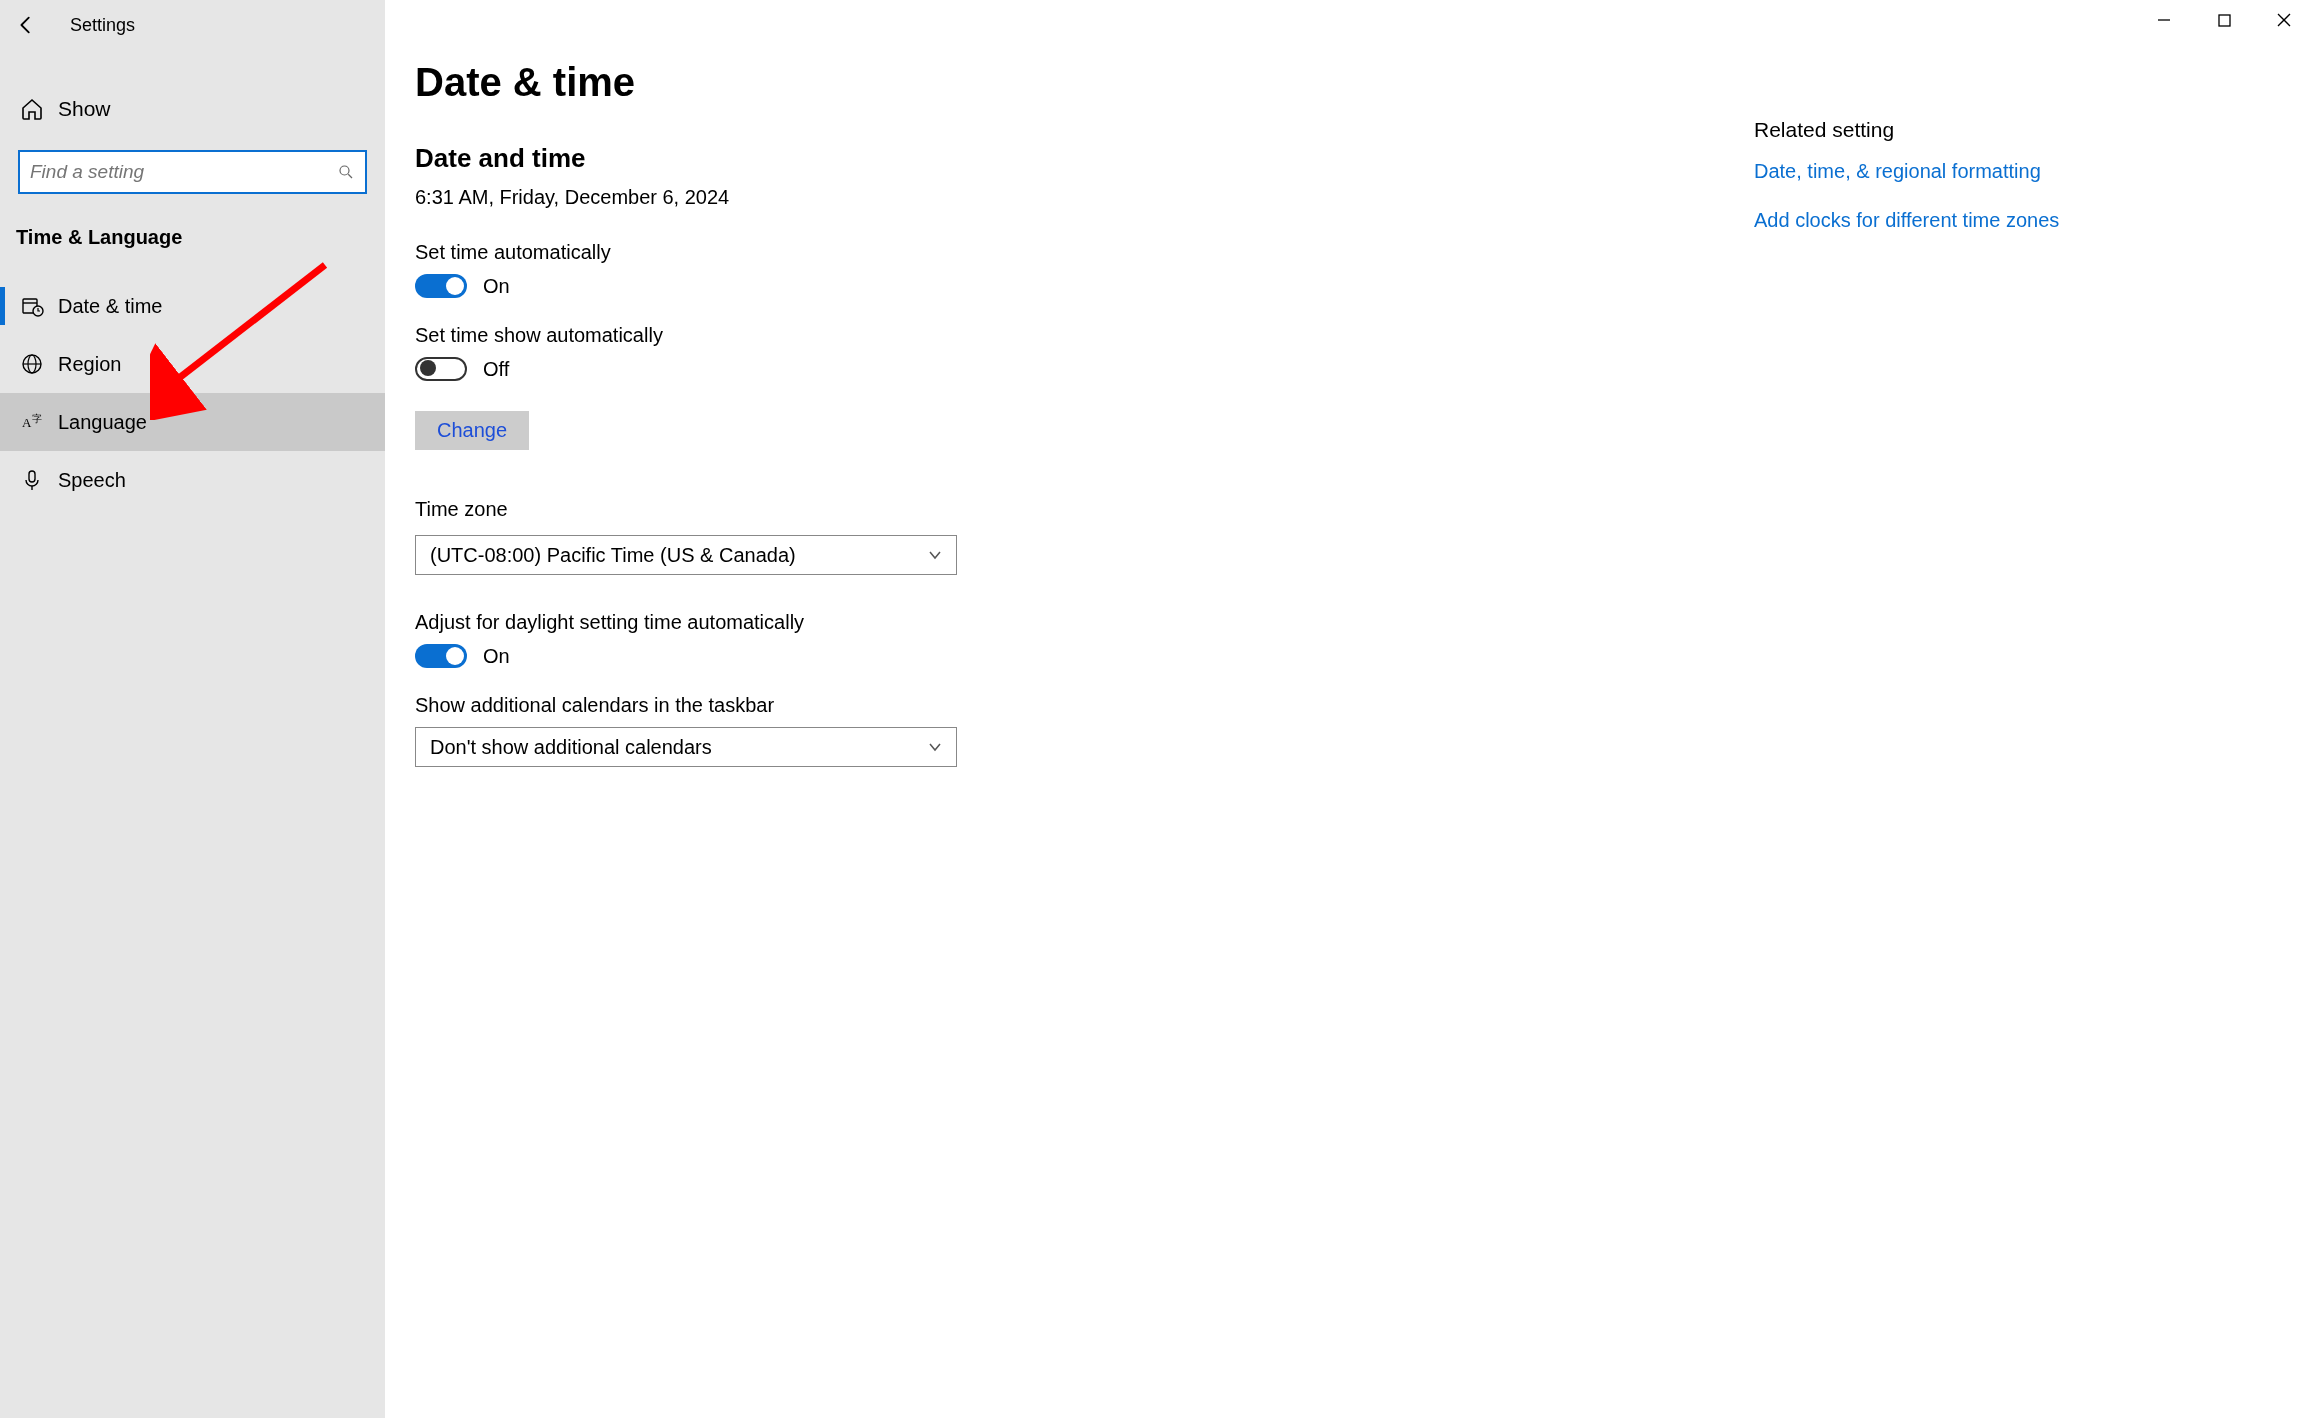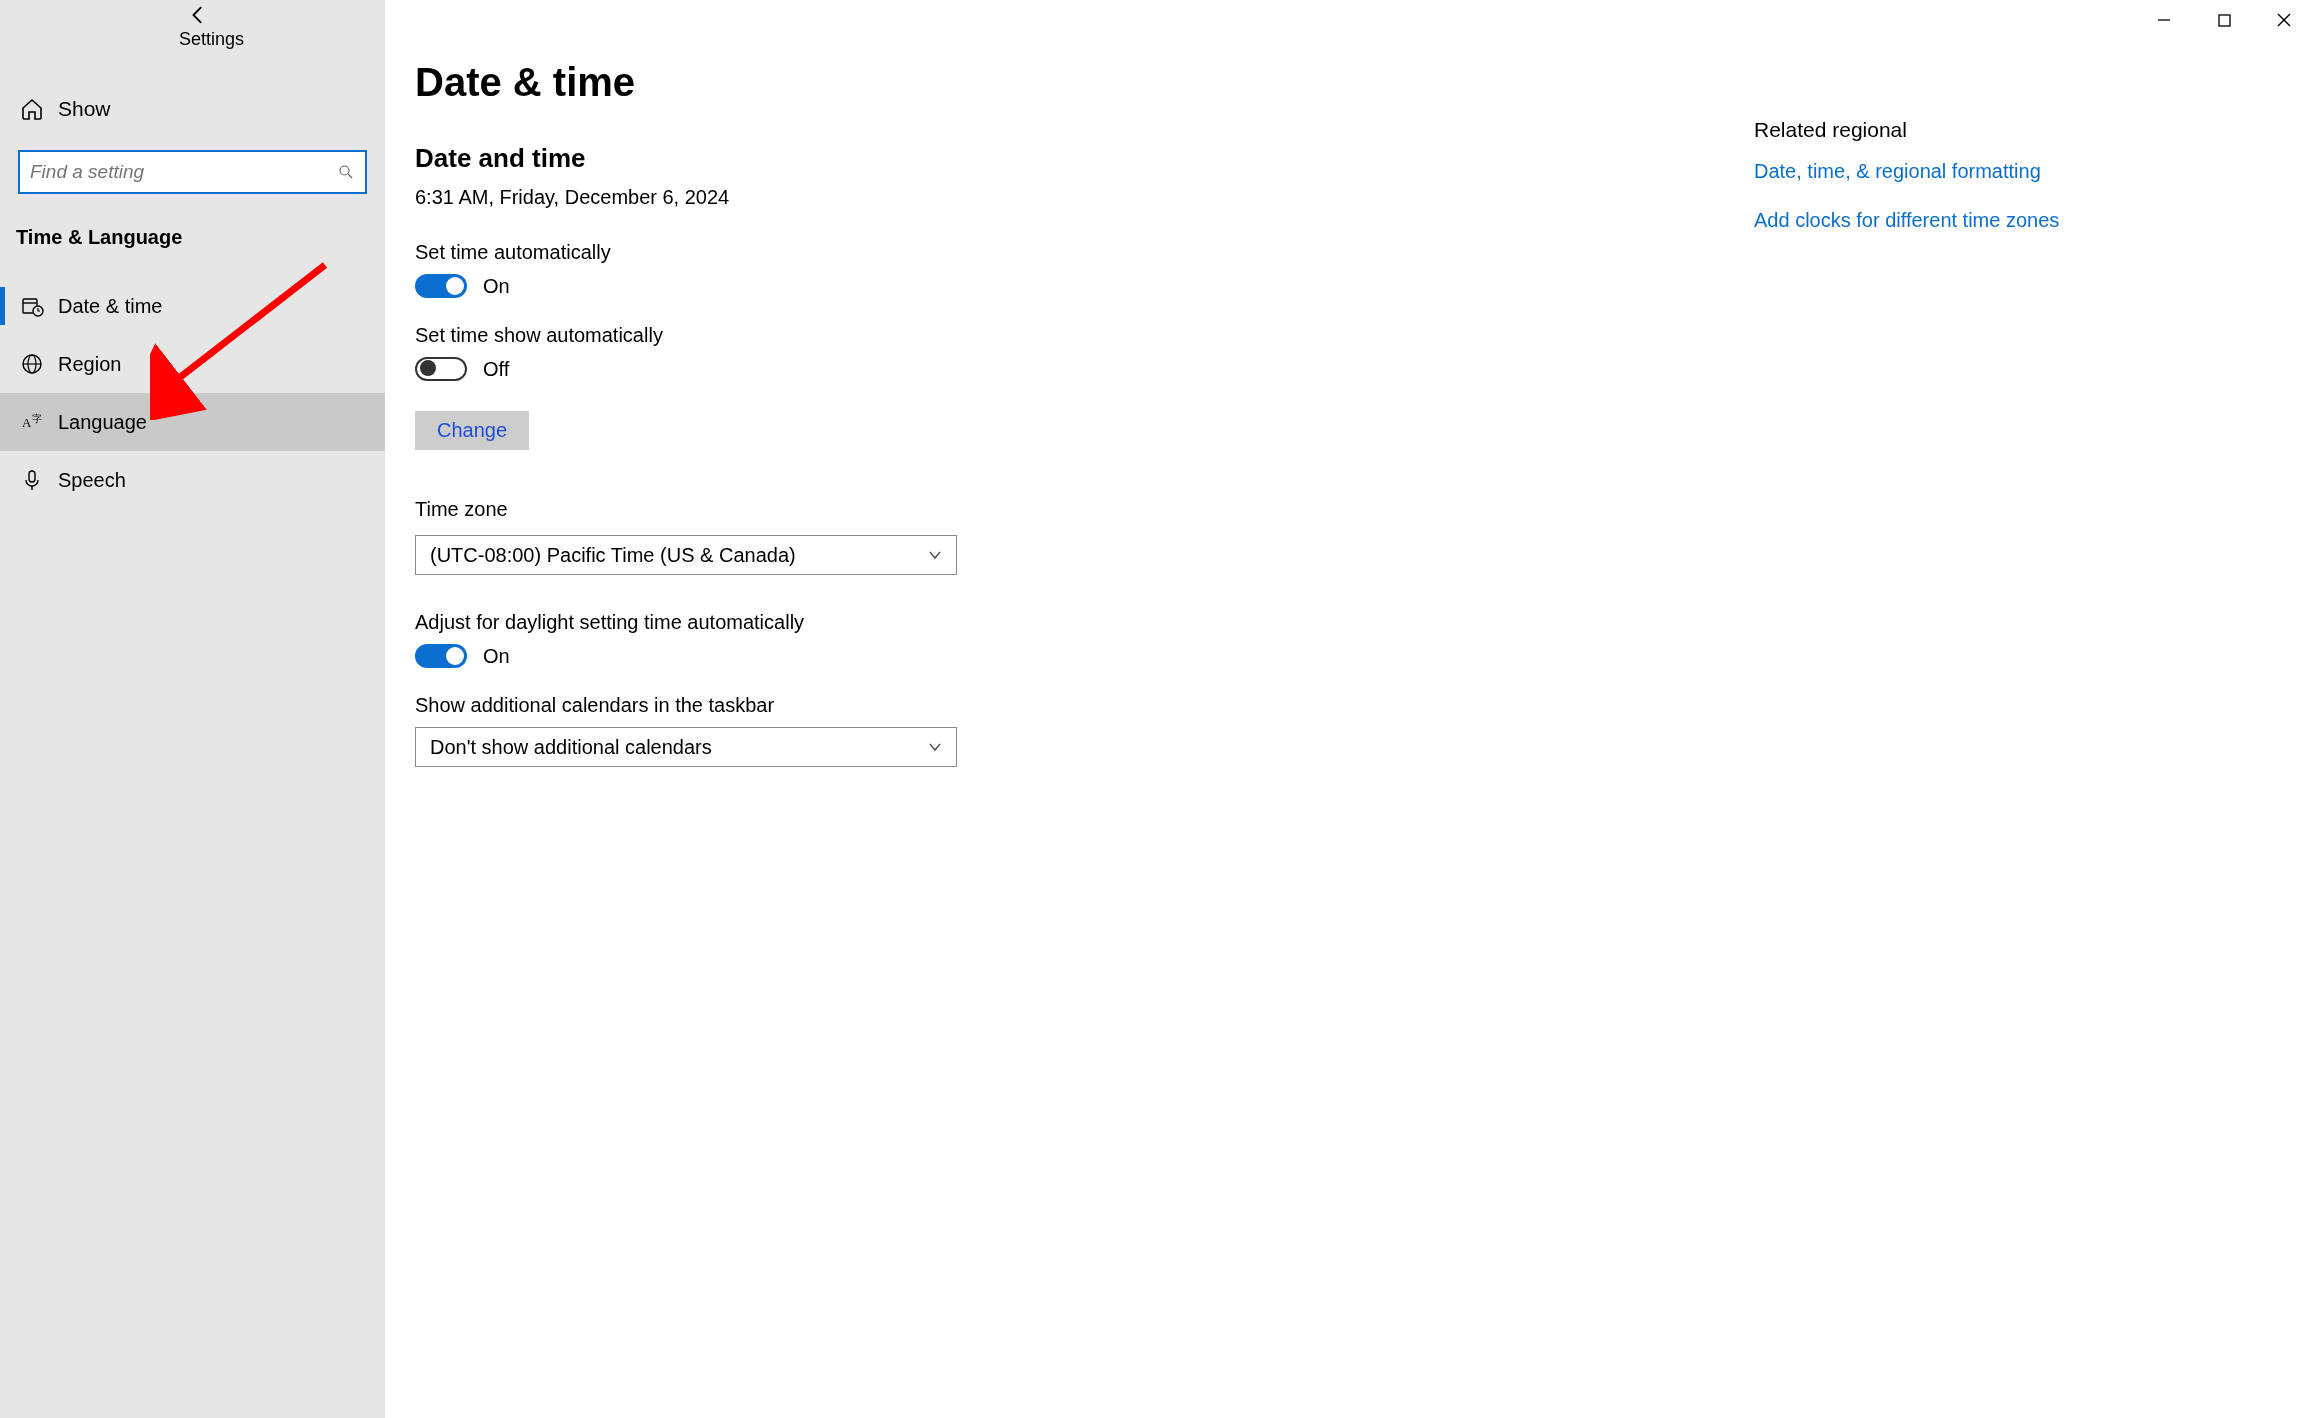--- a/index.html
+++ b/index.html
@@ -1,21 +1,21 @@
 <!DOCTYPE html>
 <html><head>
 <meta charset="utf-8">
 <style>
   * { box-sizing: border-box; margin: 0; padding: 0; }
   html, body { width: 2314px; height: 1418px; font-family: "Segoe UI", Arial, sans-serif; overflow: hidden; }
   body { display: flex; background: #ffffff; color: #000; }
 
   
   .sidebar { width: 385px; height: 100%; background: #e6e6e6; display: flex; flex-direction: column; }
-  .sidebar-header { display: flex; align-items: center; height: 50px; padding-left: 10px; flex-direction: column; }
+  .sidebar-header { display: flex; align-items: center; height: 50px; padding-left: 10px; }
   .back-arrow { width: 32px; height: 32px; display: flex; align-items: center; justify-content: center; cursor: pointer; }
   .sidebar-title { font-size: 18px; margin-left: 28px; }
 
   .home-row { display: flex; align-items: center; height: 58px; padding-left: 20px; margin-top: 30px; cursor: pointer; }
   .home-row .icon { width: 24px; height: 24px; }
   .home-row .label { font-size: 21px; margin-left: 14px; }
 
   .search-wrap { padding: 12px 18px 0 18px; }
   .search-box { display: flex; align-items: center; height: 44px; border: 2px solid #0a6fd1; background: #fff; padding: 0 10px; }
   .search-box input { flex: 1; border: none; outline: none; font-size: 19px; font-style: italic; color: #5a5a5a; background: transparent; }
@@ -205,21 +205,21 @@
     <div class="setting-label">Show additional calendars in the taskbar</div>
     <div class="select-box">
       <span>Don't show additional calendars</span>
       <svg class="chev" viewBox="0 0 14 14">
         <path d="M2 4l5 6 5-6" fill="none" stroke="#555" stroke-width="1.5"></path>
       </svg>
     </div>
   </div>
 
   <div class="rail-wrap">
-    <div class="rail-title">Related regional</div>
+    <div class="rail-title">Related setting</div>
     <a class="rail-link">Date, time, &amp; regional formatting</a>
     <a class="rail-link">Add clocks for different time zones</a>
   </div>
 
 </main>
 
 <svg class="annotation-arrow" width="200" height="160" viewBox="0 0 200 160">
   <defs>
     <marker id="ah" markerWidth="12" markerHeight="12" refX="2" refY="6" orient="auto">
       <path d="M0 0L12 6L0 12z" fill="#ff0000"></path>

